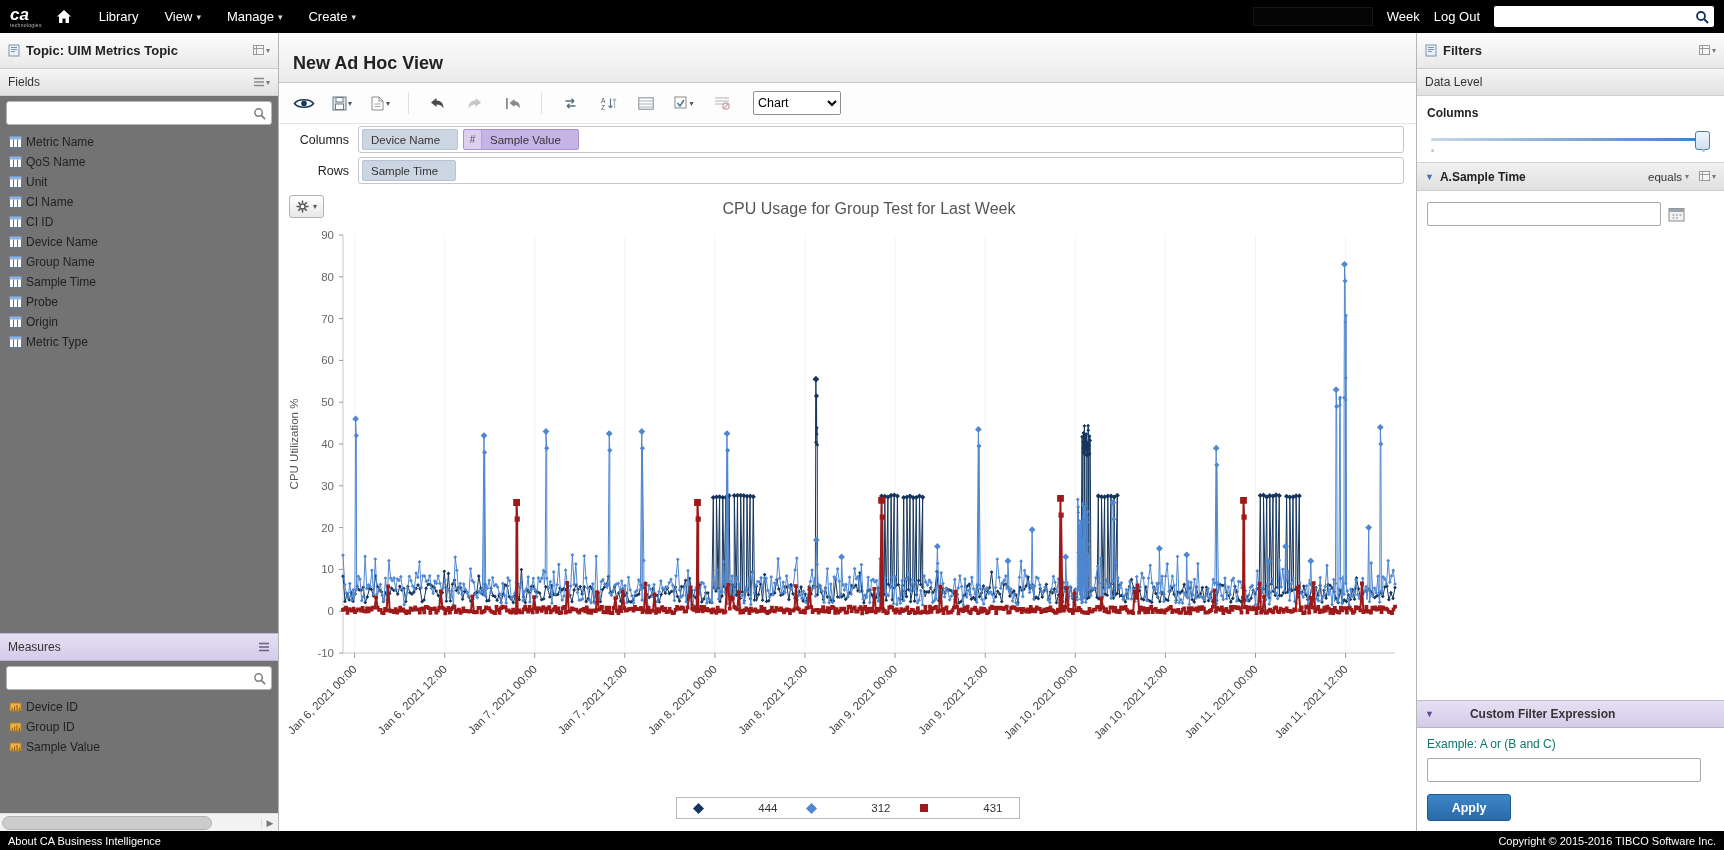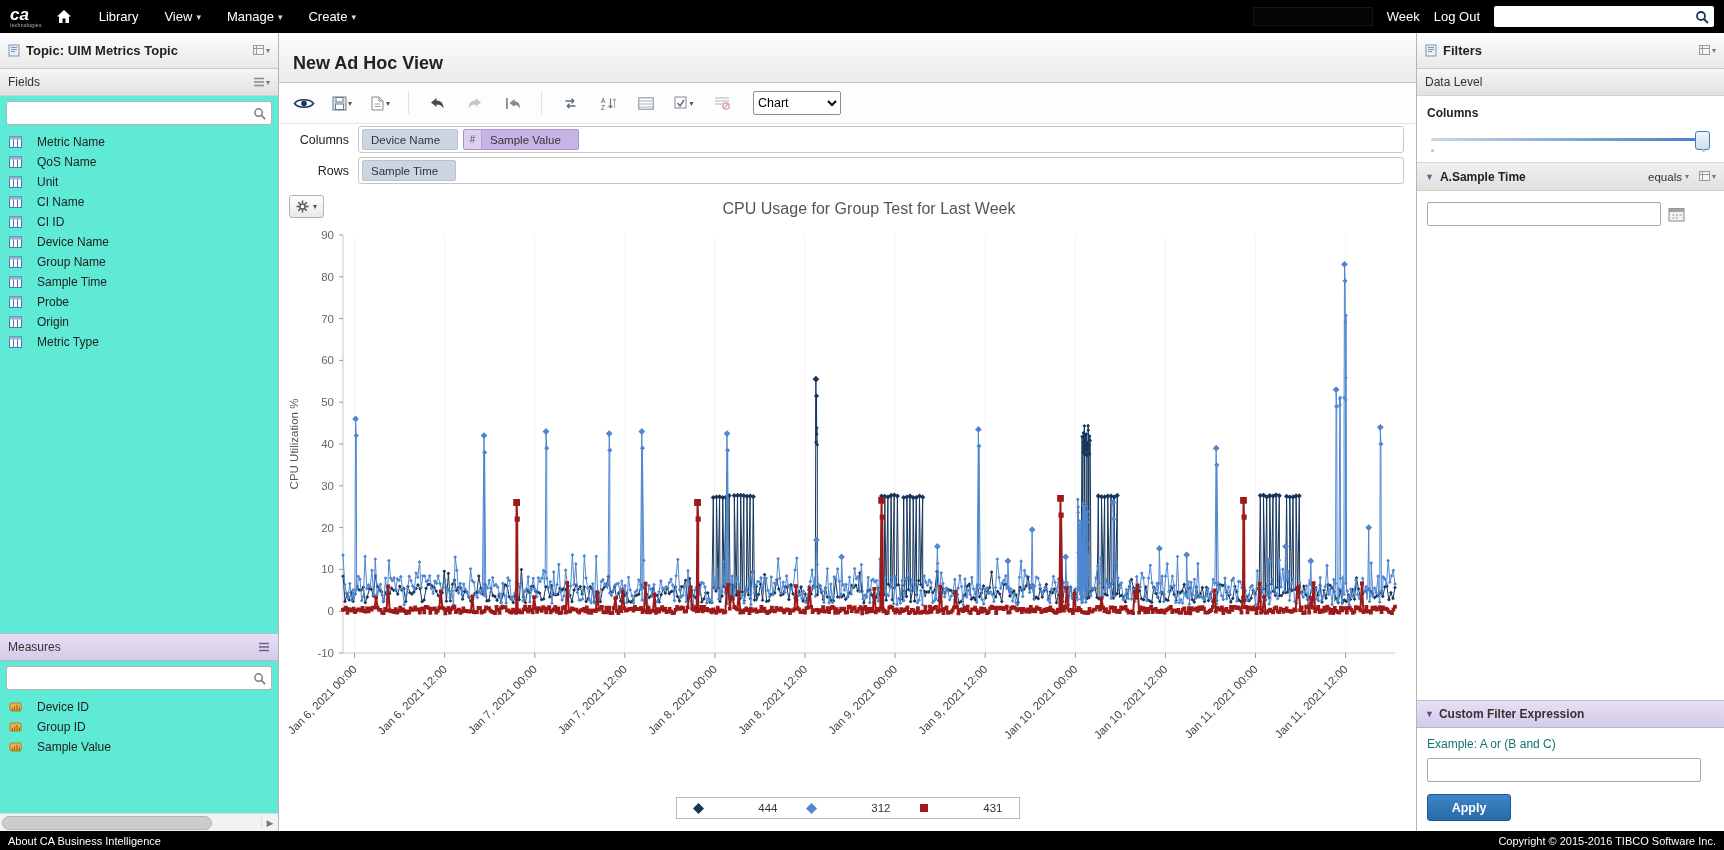--- a/index.html
+++ b/index.html
@@ -33,23 +33,23 @@
   .micon{display:inline-flex;align-items:center;gap:1px;cursor:pointer;}
   .mcaret{font-size:8px;color:#777;}
   .subheader{height:26px;flex:0 0 26px;background:linear-gradient(#f6f6f6,#e1e1e1);border-bottom:1px solid #d0d0d0;display:flex;align-items:center;padding:0 8px;font-size:12px;color:#333;gap:5px;}
   .subheader .sh-label{flex:1;}
   .subheader.purple{background:linear-gradient(#e6e0f3,#d4cbe9);border-top:1px solid #c2b7da;border-bottom:1px solid #bdb2d6;}
   .search-row{padding:5px 6px;flex:0 0 auto;}
   .search-box{display:flex;align-items:center;border:1px solid #b5b5b5;border-radius:3px;height:22px;background:#fff;padding:0 5px;}
   .search-box input{flex:1;border:none;outline:none;font-size:12px;min-width:0;}
 
   
-  .sidebar{width:278px;flex:0 0 278px;border-right:1px solid #b5b5b5;display:flex;flex-direction:column;background:#5eead4;min-height:0;}
+  .sidebar{width:278px;flex:0 0 278px;border-right:1px solid #b5b5b5;display:flex;flex-direction:column;background:#737373;min-height:0;}
   .field-list{list-style:none;margin:2px 0 0;padding:0;}
-  .field-list li{display:flex;align-items:center;gap:15px;height:20px;padding:0 9px;font-size:12px;color:#222;cursor:pointer;}
+  .field-list li{display:flex;align-items:center;gap:4px;height:20px;padding:0 9px;font-size:12px;color:#222;cursor:pointer;}
   .licon{display:inline-flex;}
   .spacer{flex:1;}
   .mspacer{flex:0 0 56px;}
   .hscroll{flex:0 0 17px;height:17px;background:#f2f2f2;border-top:1px solid #dcdcdc;display:flex;align-items:center;}
   .hthumb{height:12px;width:208px;background:#cccccc;border:1px solid #b4b4b4;border-radius:7px;margin-left:2px;cursor:pointer;}
   .harrow{margin-left:auto;width:16px;text-align:center;color:#777;font-size:9px;border-left:1px solid #ddd;cursor:pointer;}
 
   
   .main{flex:1;display:flex;flex-direction:column;min-width:0;background:#fff;min-height:0;}
   .main-titlebar{height:33px;flex:0 0 33px;background:linear-gradient(#fcfcfc,#ebebeb);border-bottom:1px solid #c9c9c9;display:flex;align-items:flex-end;padding:8px 14px;font-size:18px;font-weight:bold;color:#222;}
@@ -598,21 +598,21 @@
               <rect x="1" y="2.5" width="15" height="3.5" fill="#9aa4ac"></rect>
               <path d="M4.5 9h2M8 9h2M11.5 9h2M4.5 12h2M8 12h2" stroke="#8a8a8a"></path>
             </svg>
         </span>
       </div>
 
       <div class="spacer"></div>
 
       <div class="subheader purple">
         <span class="fs-caret purple-caret">▼</span>
-        <span class="sh-label" style="font-weight:bold;">Custom Filter Expression</span>
+        <span class="sh-label" style="font-weight:bold;margin-left:31px;">Custom Filter Expression</span>
       </div>
       <div class="custom-example">Example: A or (B and C)</div>
       <input class="custom-input" value="" style="">
       <button class="apply-btn">Apply</button>
     </aside>
   </div>
 
   <footer class="statusbar">
     <span style="cursor:pointer;">About CA Business Intelligence</span>
     <span>Copyright © 2015-2016 TIBCO Software Inc.</span>

